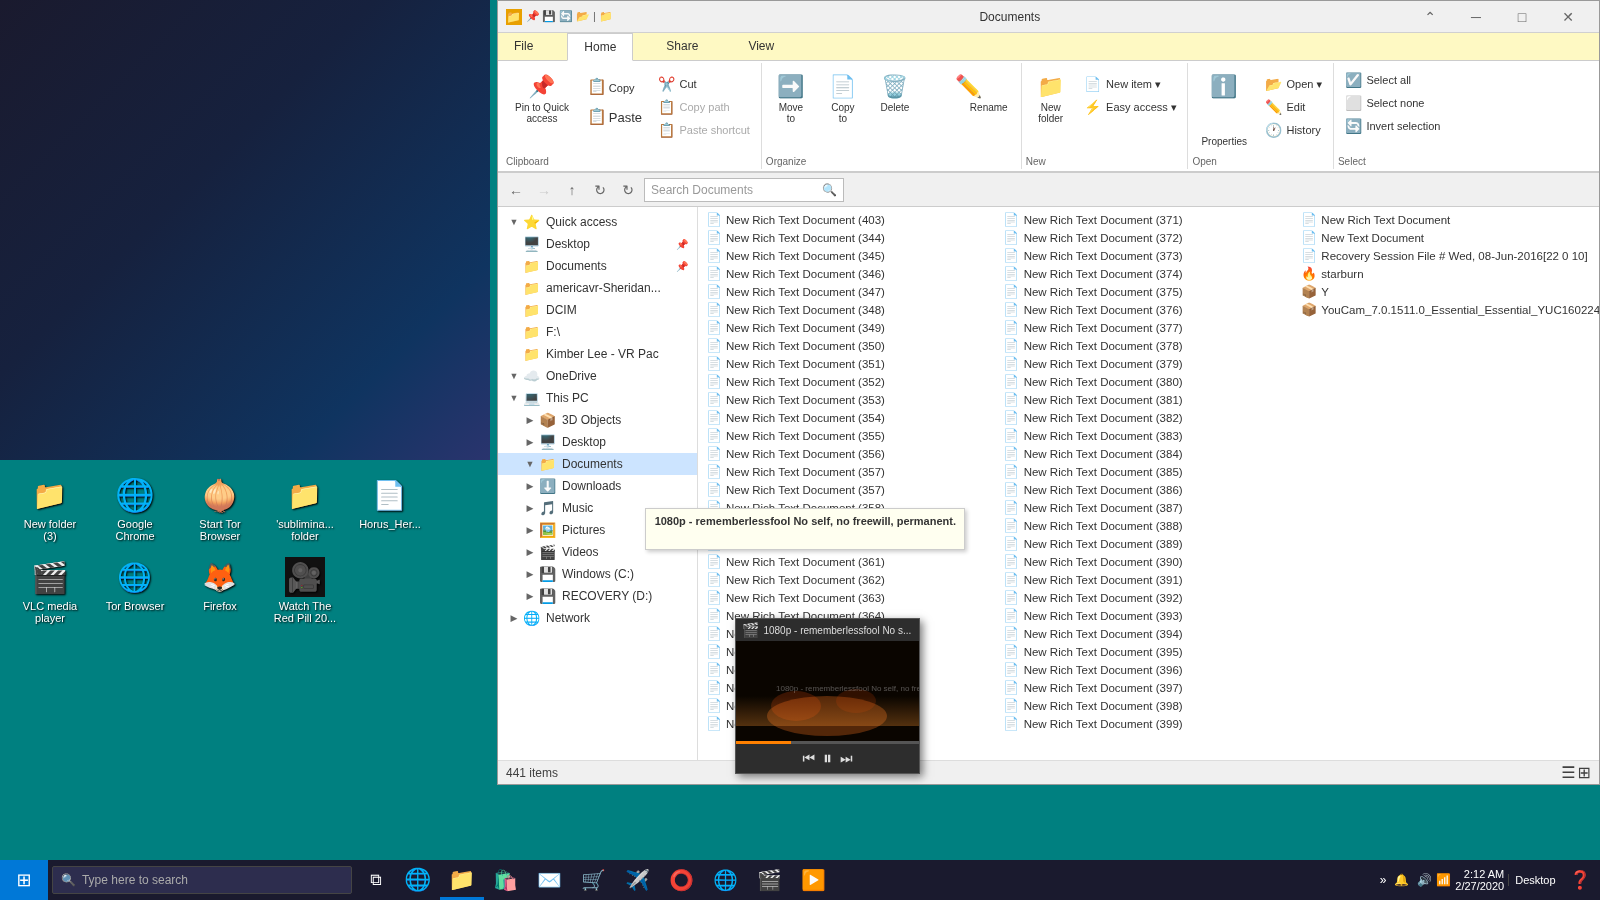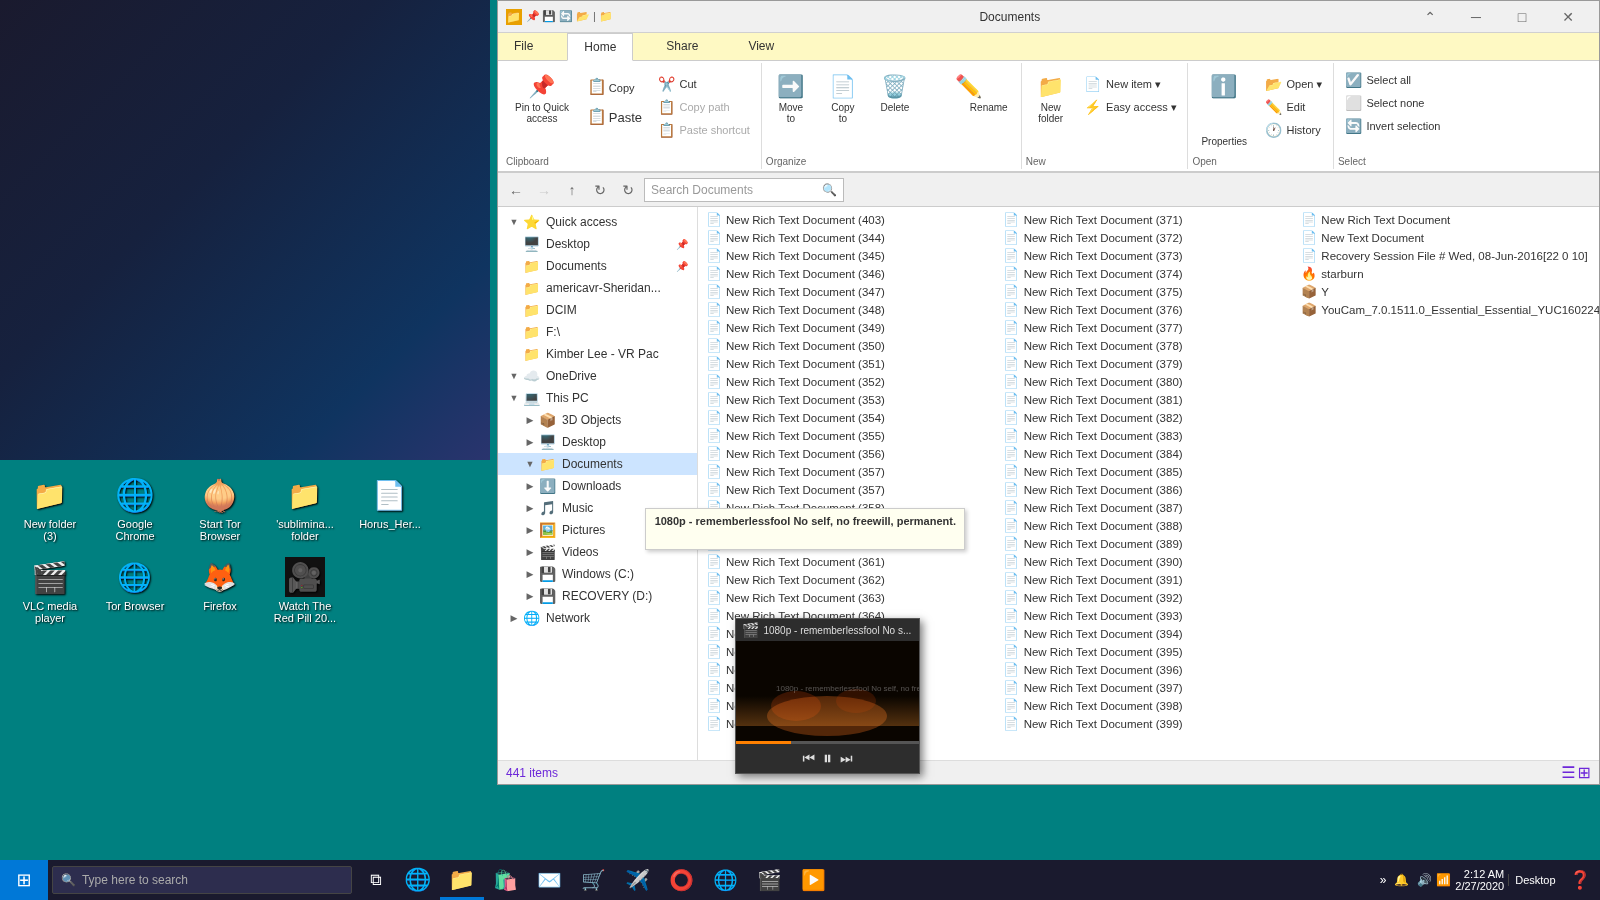--- a/index.html
+++ b/index.html
@@ -325,21 +325,21 @@
 
     
     .status-bar {
       height: 24px;
       background: #f0f0f0;
       border-top: 1px solid #ddd;
       display: flex;
       align-items: center;
       padding: 0 8px;
       font-size: 12px;
-      color: #6d28d9;
+      color: #404040;
       flex-shrink: 0;
       gap: 24px;
     }
 
     .status-bar .view-btns {
       margin-left: auto;
       display: flex;
       gap: 2px;
     }
 

